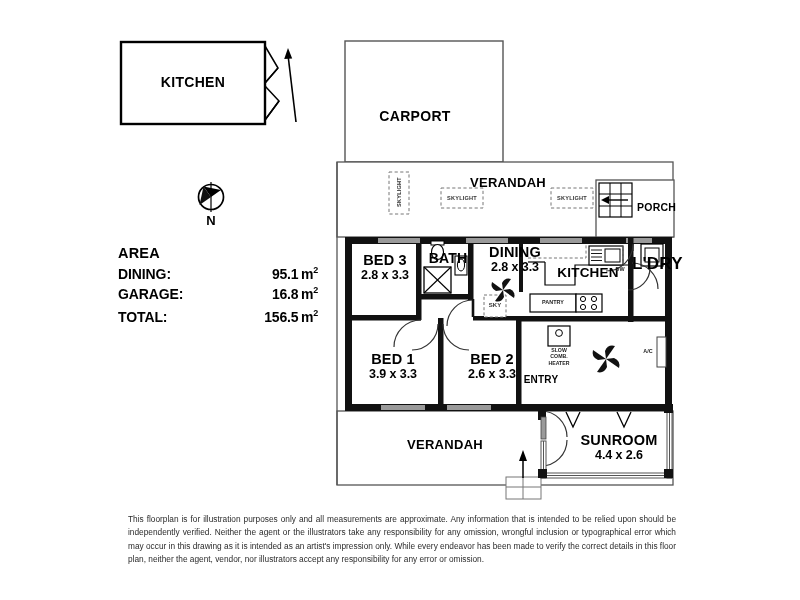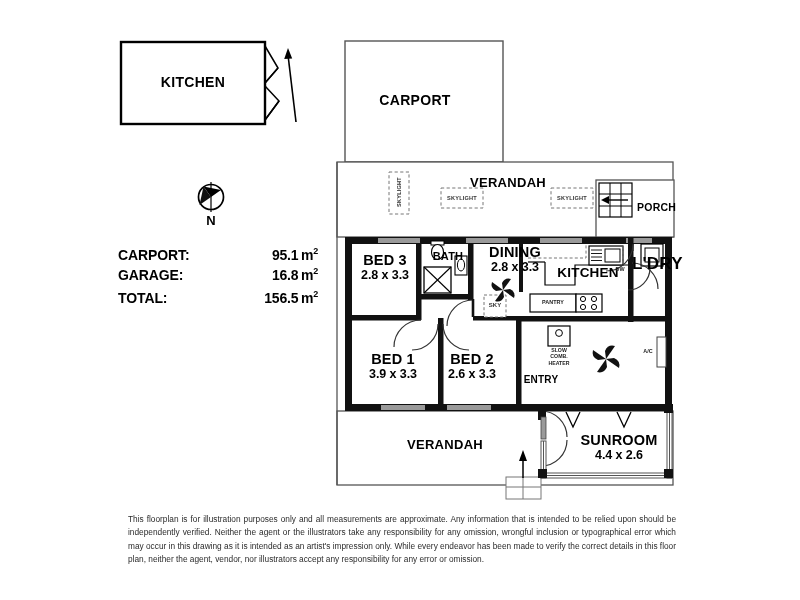--- a/index.html
+++ b/index.html
@@ -38,21 +38,21 @@
   .lab .dim{display:block;}
 
   .t-garage{font-size:14px;letter-spacing:.3px;}
   .t-carport{font-size:14px;letter-spacing:.3px;}
   .t-verandah{font-size:13px;letter-spacing:.3px;text-align:center;}
   .t-porch{font-size:10.5px;letter-spacing:.2px;text-align:right;}
   .t-room-lg .nm{font-size:14.5px;letter-spacing:.2px;}
   .t-room-lg .dim{font-size:12.5px;letter-spacing:-.1px;margin-top:0px;}
   .t-kitchen{font-size:13.5px;letter-spacing:.2px;}
   .t-ldry{font-size:17px;letter-spacing:.2px;text-align:right;}
-  .t-bath{font-size:11px;letter-spacing:.2px;}
+  .t-bath{font-size:14px;letter-spacing:.2px;}
   .t-entry{font-size:10px;letter-spacing:.2px;}
   .t-compass-n{font-size:13px;font-weight:bold;}
   .t-tiny{font-size:5.4px;font-weight:bold;color:#222;letter-spacing:.1px;}
   .t-sky{font-size:6px;font-weight:bold;color:#333;}
   .t-skylight{font-size:5.6px;font-weight:bold;color:#333;letter-spacing:.2px;}
   .t-heater{font-size:5.2px;font-weight:bold;color:#222;line-height:1.22;}
   .rot90{transform:rotate(-90deg);transform-origin:center center;}
 </style>
 </head>
 <body>
@@ -279,21 +279,21 @@
       <path d="M566 412 L573 427 L580 412" fill="none" stroke="#000" stroke-width="1.3"></path>
       <path d="M617 412 L624 427 L631 412" fill="none" stroke="#000" stroke-width="1.3"></path>
 
       <rect x="541" y="417" width="5" height="22" fill="#9a9a9a" stroke="#444" stroke-width=".8"></rect>
     </g>
 
   </svg>
 
   <div class="lab t-garage" style="left:121px;top:74px;width:144px;">KITCHEN</div>
 
-  <div class="lab t-carport" style="left:345px;top:92px;width:140px;">CARPORT</div>
+  <div class="lab t-carport" style="left:345px;top:108px;width:140px;">CARPORT</div>
 
   <div class="lab t-compass-n" style="left:196px;top:213px;width:30px;">N</div>
 
   <div class="lab t-verandah" style="left:418px;top:175px;width:180px;">VERANDAH</div>
 
   <div class="lab t-skylight rot90" style="left:384px;top:189px;width:30px;">SKYLIGHT</div>
   <div class="lab t-skylight" style="left:441px;top:195px;width:42px;">SKYLIGHT</div>
   <div class="lab t-skylight" style="left:551px;top:195px;width:42px;">SKYLIGHT</div>
 
   <div class="lab t-porch" style="left:616px;top:201px;width:60px;">PORCH</div>
@@ -327,38 +327,39 @@
   </div>
 
 
   <div class="lab t-tiny" style="left:638px;top:348px;width:20px;">A/C</div>
 
   <div class="lab t-room-lg" style="left:351px;top:351px;width:84px;">
     <span class="nm">BED 1</span>
     <span class="dim">3.9 x 3.3</span>
   </div>
 
-  <div class="lab t-room-lg" style="left:436px;top:351px;width:72px;">
+  <div class="lab t-room-lg" style="left:456px;top:351px;width:72px;">
     <span class="nm">BED 2</span>
     <span class="dim">2.6 x 3.3</span>
   </div>
 
   <div class="lab t-entry" style="left:518px;top:374px;width:46px;">ENTRY</div>
 
   <div class="lab t-verandah" style="left:355px;top:437px;width:180px;">VERANDAH</div>
 
   <div class="lab t-room-lg" style="left:566px;top:432px;width:106px;">
     <span class="nm">SUNROOM</span>
     <span class="dim">4.4 x 2.6</span>
   </div>
 
   <div class="area-box">
+    <div class="area-title">AREA</div>
 
     <div class="area-row">
-      <span class="lbl">CARPORT:</span>
+      <span class="lbl">DINING:</span>
       <span class="val"><span>95.1</span> <span>m</span><span class="sup">2</span></span>
     </div>
 
 
     <div class="area-row">
       <span class="lbl">GARAGE:</span>
       <span class="val"><span>16.8</span> <span>m</span><span class="sup">2</span></span>
     </div>
 
     <div class="area-row total">

